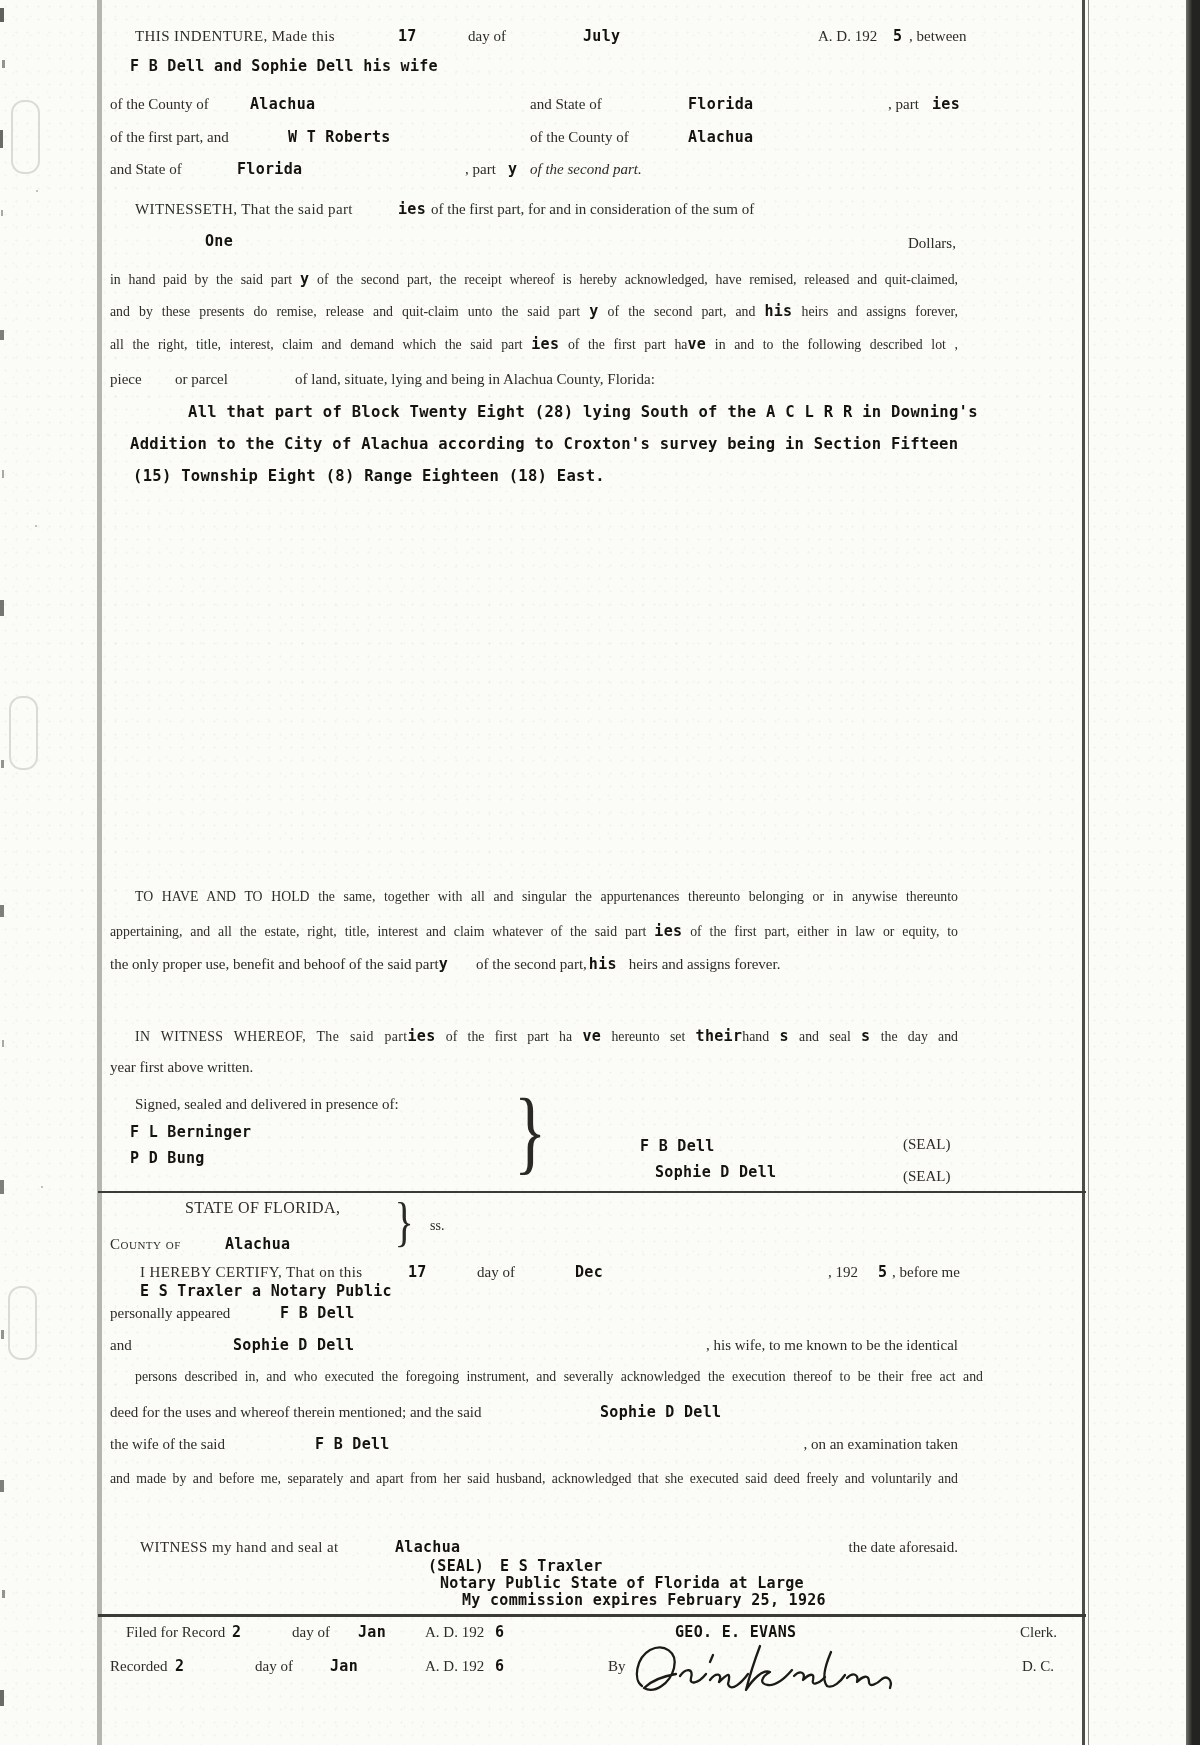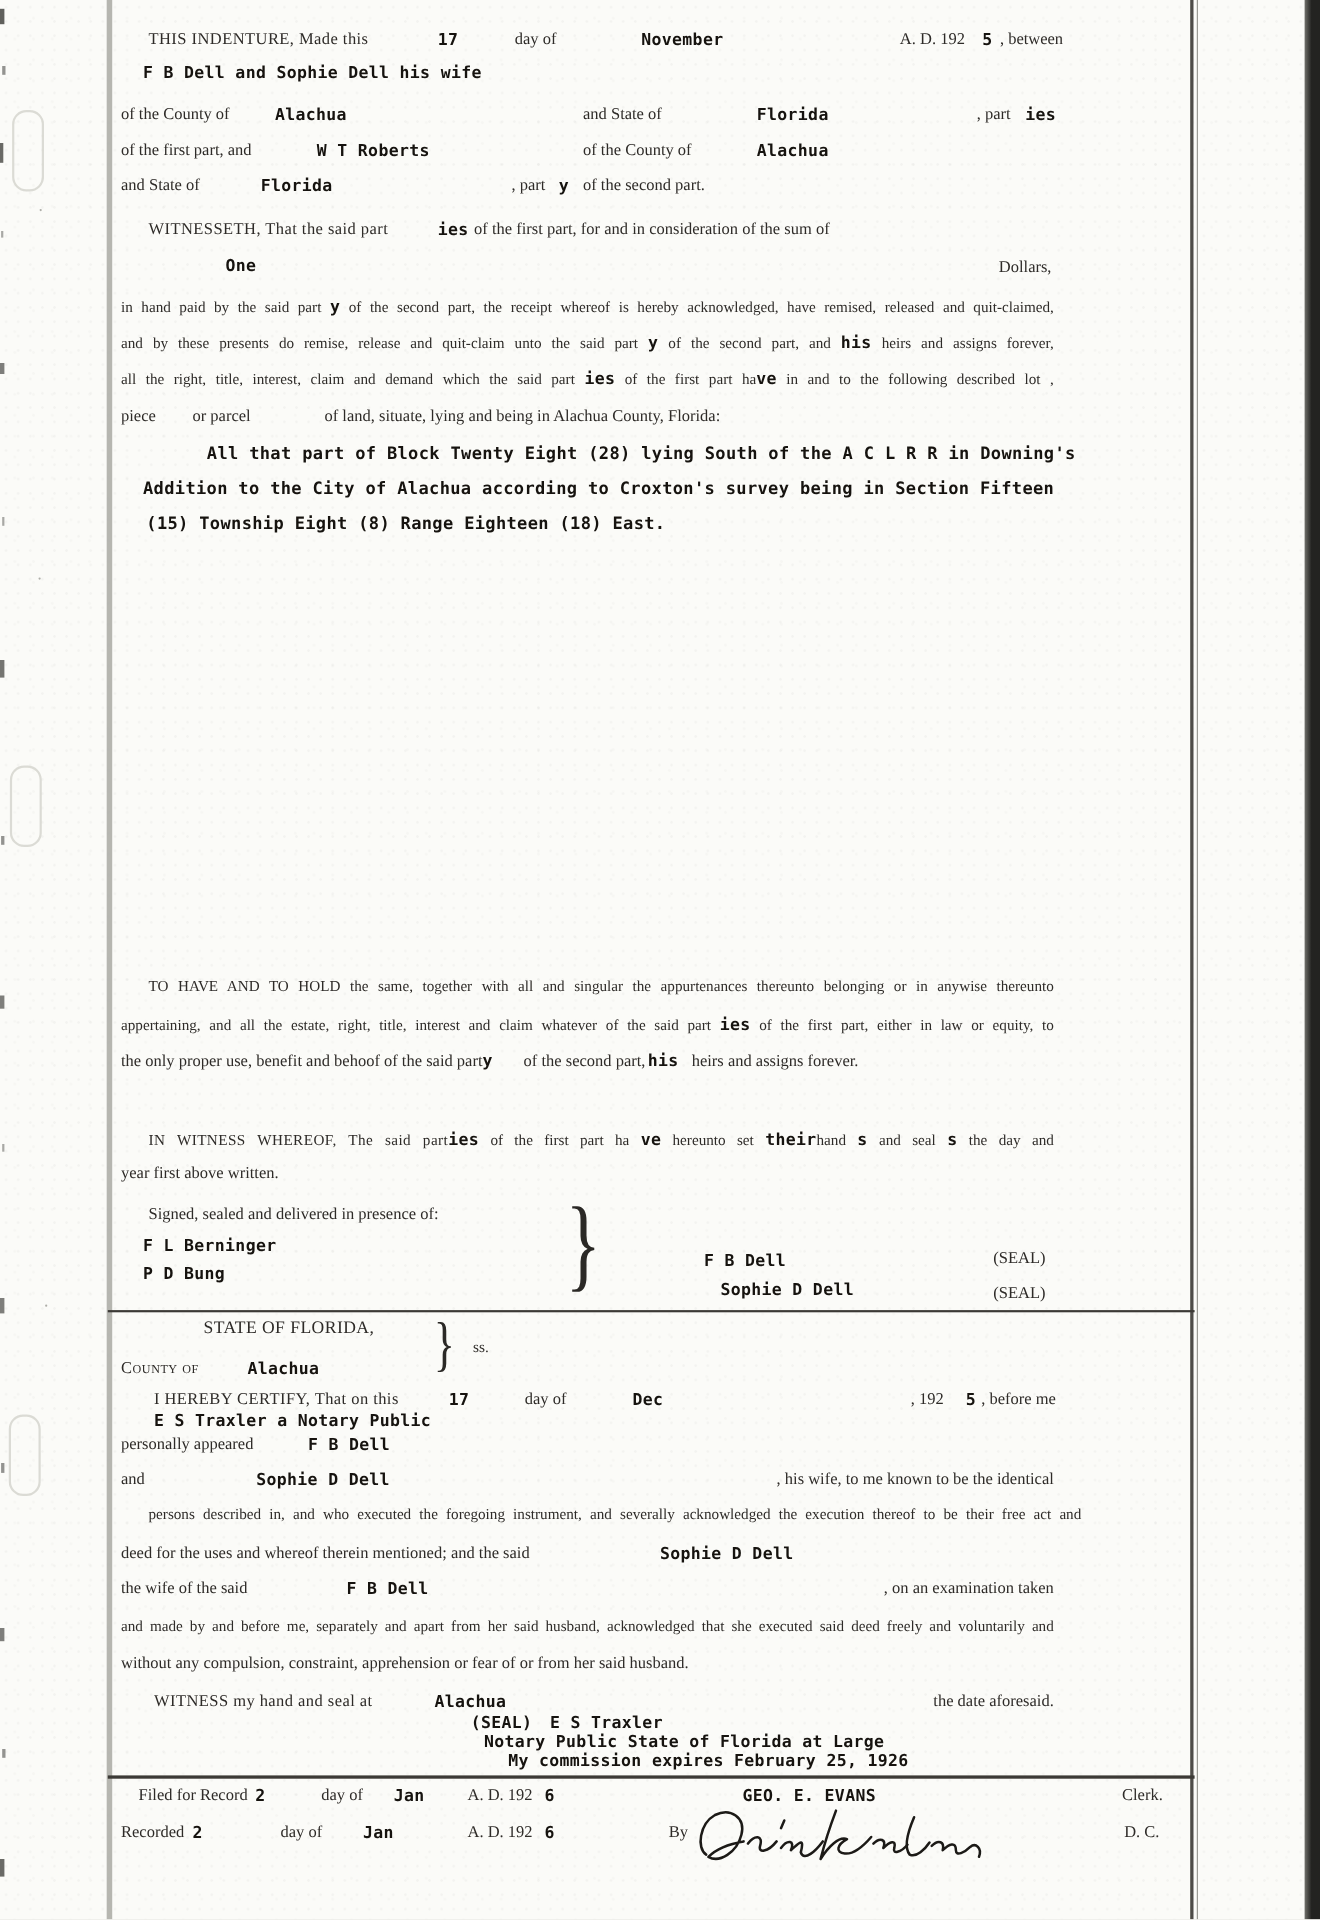--- a/index.html
+++ b/index.html
@@ -60,21 +60,21 @@
   <div class="speck" style="left:2px;top:1590px;width:3px;height:8px;opacity:.5;"></div>
   <div class="speck" style="left:0;top:1690px;width:4px;height:16px;opacity:.7;"></div>
   <div class="dot" style="left:36px;top:190px;"></div>
   <div class="dot" style="left:35px;top:525px;"></div>
   <div class="dot" style="left:41px;top:1186px;"></div>
 
   <div class="line abs" style="left:135px;top:26px;width:825px;">
     <span class="caps" style="left:0;">THIS INDENTURE, Made this</span>
     <span class="t" style="left:263px;">17</span>
     <span style="left:333px;">day of</span>
-    <span class="t" style="left:448px;">November</span>
+    <span class="t" style="left:448px;">July</span>
     <span style="left:683px;">A. D. 192</span>
     <span class="t" style="left:758px;">5</span>
     <span style="left:774px;">, between</span>
   </div>
 
   <div class="line" style="left:130px;top:56px;">
     <span class="t">F B Dell and Sophie Dell his wife</span>
   </div>
 
   <div class="line abs" style="left:110px;top:94px;width:848px;">
@@ -91,21 +91,21 @@
     <span class="t" style="left:178px;">W T Roberts</span>
     <span style="left:420px;">of the County of</span>
     <span class="t" style="left:578px;">Alachua</span>
   </div>
 
   <div class="line abs" style="left:110px;top:159px;width:848px;">
     <span style="left:0;">and State of</span>
     <span class="t" style="left:127px;">Florida</span>
     <span style="left:355px;">, part</span>
     <span class="t" style="left:398px;">y</span>
-    <span style="left:420px;">of the second part.</span>
+    <span style="left:420px;font-style:italic;">of the second part.</span>
   </div>
 
   <div class="line abs" style="left:135px;top:199px;width:823px;">
     <span class="caps" style="left:0;">WITNESSETH, That the said part</span>
     <span class="t" style="left:263px;">ies</span>
     <span style="left:296px;">of the first part, for and in consideration of the sum of</span>
   </div>
 
   <div class="line" style="left:205px;top:231px;">
     <span class="t">One</span>
@@ -253,23 +253,20 @@
   </div>
 
   <div class="line abs" style="left:110px;top:1434px;width:848px;">
     <span style="left:0;">the wife of the said</span>
     <span class="t" style="left:205px;">F B Dell</span>
     <span style="right:0;">, on an examination taken</span>
   </div>
 
   <div class="line just" style="left:110px;top:1469px;width:848px;">
     <span>and made by and before me, separately and apart from her said husband, acknowledged that she executed said deed freely and voluntarily and</span>
-  </div>
-  <div class="line" style="left:110px;top:1502px;">
-    <span>without any compulsion, constraint, apprehension or fear of or from her said husband.</span>
   </div>
 
   <div class="line abs" style="left:110px;top:1537px;width:848px;">
     <span class="caps" style="left:30px;">WITNESS my hand and seal at</span>
     <span class="t" style="left:285px;">Alachua</span>
     <span style="right:0;">the date aforesaid.</span>
   </div>
 
   <div class="line" style="left:428px;top:1556px;">
     <span class="t" style="margin-right:16px;">(SEAL)</span><span class="t">E S Traxler</span>

